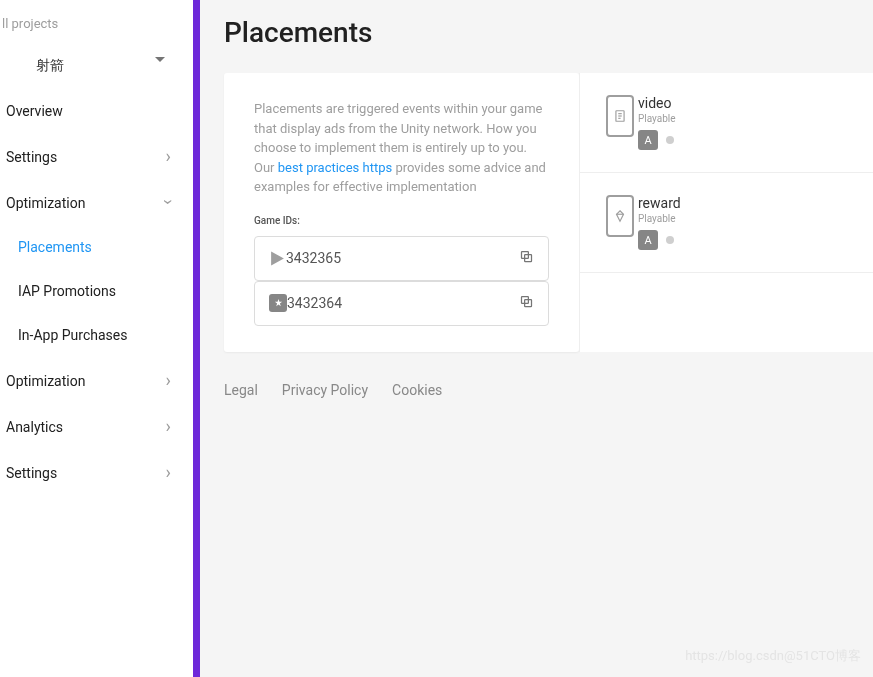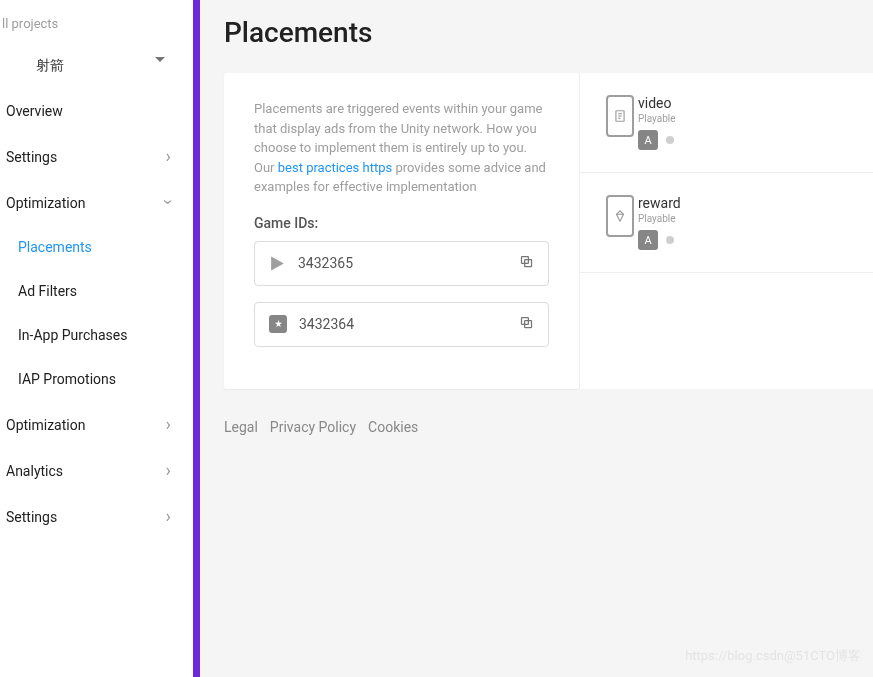--- a/index.html
+++ b/index.html
@@ -84,30 +84,29 @@
   .card-desc {
     color: #9e9e9e;
     font-size: 13px;
     line-height: 1.5;
   }
   .card-desc a { color: #2196f3; text-decoration: none; cursor: pointer; }
   .gameids-label {
     color: #555;
     font-weight: 500;
     margin: 18px 0 10px 0;
-    font-size: 14px;
+    font-size: 10px;
   }
   .id-box {
     display: flex;
     align-items: center;
     border: 1px solid #dcdcdc;
     border-radius: 4px;
     padding: 12px 14px;
-    margin-bottom: 16px;
-    gap: 12px;
+    margin-bottom: 0;
   }
   .id-box .id-value { flex: 1; color: #555; font-size: 14px; }
   .id-box .copy-btn { color: #757575; cursor: pointer; font-size: 15px; }
   .play-icon {
     width: 17px; height: 17px; color: #9e9e9e;
   }
   .apple-icon-box {
     width: 18px; height: 18px; background: #868686; border-radius: 3px;
     display:flex;align-items:center;justify-content:center;color:#fff;font-size:11px;
   }
@@ -136,21 +135,21 @@
   .placement-name { color: #333; font-size: 14px; margin-bottom: 2px; white-space: nowrap; }
   .placement-sub { color: #9e9e9e; font-size: 10px; margin-bottom: 6px; white-space: nowrap; }
   .badge-row { display: flex; align-items: center; gap: 8px; }
   .badge {
     width: 20px; height: 20px; background: #868686; border-radius: 3px;
     display:flex;align-items:center;justify-content:center;color:#fff;font-size:11px;
   }
   .dot { width: 8px; height: 8px; background: #cfcfcf; border-radius: 50%; }
   .footer {
     display: flex;
-    gap: 12px;
+    gap: 24px;
     padding: 30px 0 0 24px;
     color: #888;
     font-size: 14px;
   }
   .footer span { cursor: pointer; }
   .watermark {
     position: fixed;
     right: 12px;
     bottom: 12px;
     color: #bdbdbd;
@@ -175,23 +174,22 @@
     <div class="nav-item">
       <span>Settings</span>
       <span class="chevron">›</span>
     </div>
     <div class="nav-item">
       <span>Optimization</span>
       <span class="chevron" style="transform:rotate(90deg);">›</span>
     </div>
 
     <div class="nav-sub active">Placements</div>
-    <div class="nav-sub">Ad Filters</div>
+    <div class="nav-sub">IAP Promotions</div>
     <div class="nav-sub">In-App Purchases</div>
-    <div class="nav-sub">IAP Promotions</div>
 
     <div class="nav-item">
       <span>Optimization</span>
       <span class="chevron">›</span>
     </div>
     <div class="nav-item">
       <span>Analytics</span>
       <span class="chevron">›</span>
     </div>
     <div class="nav-item">

